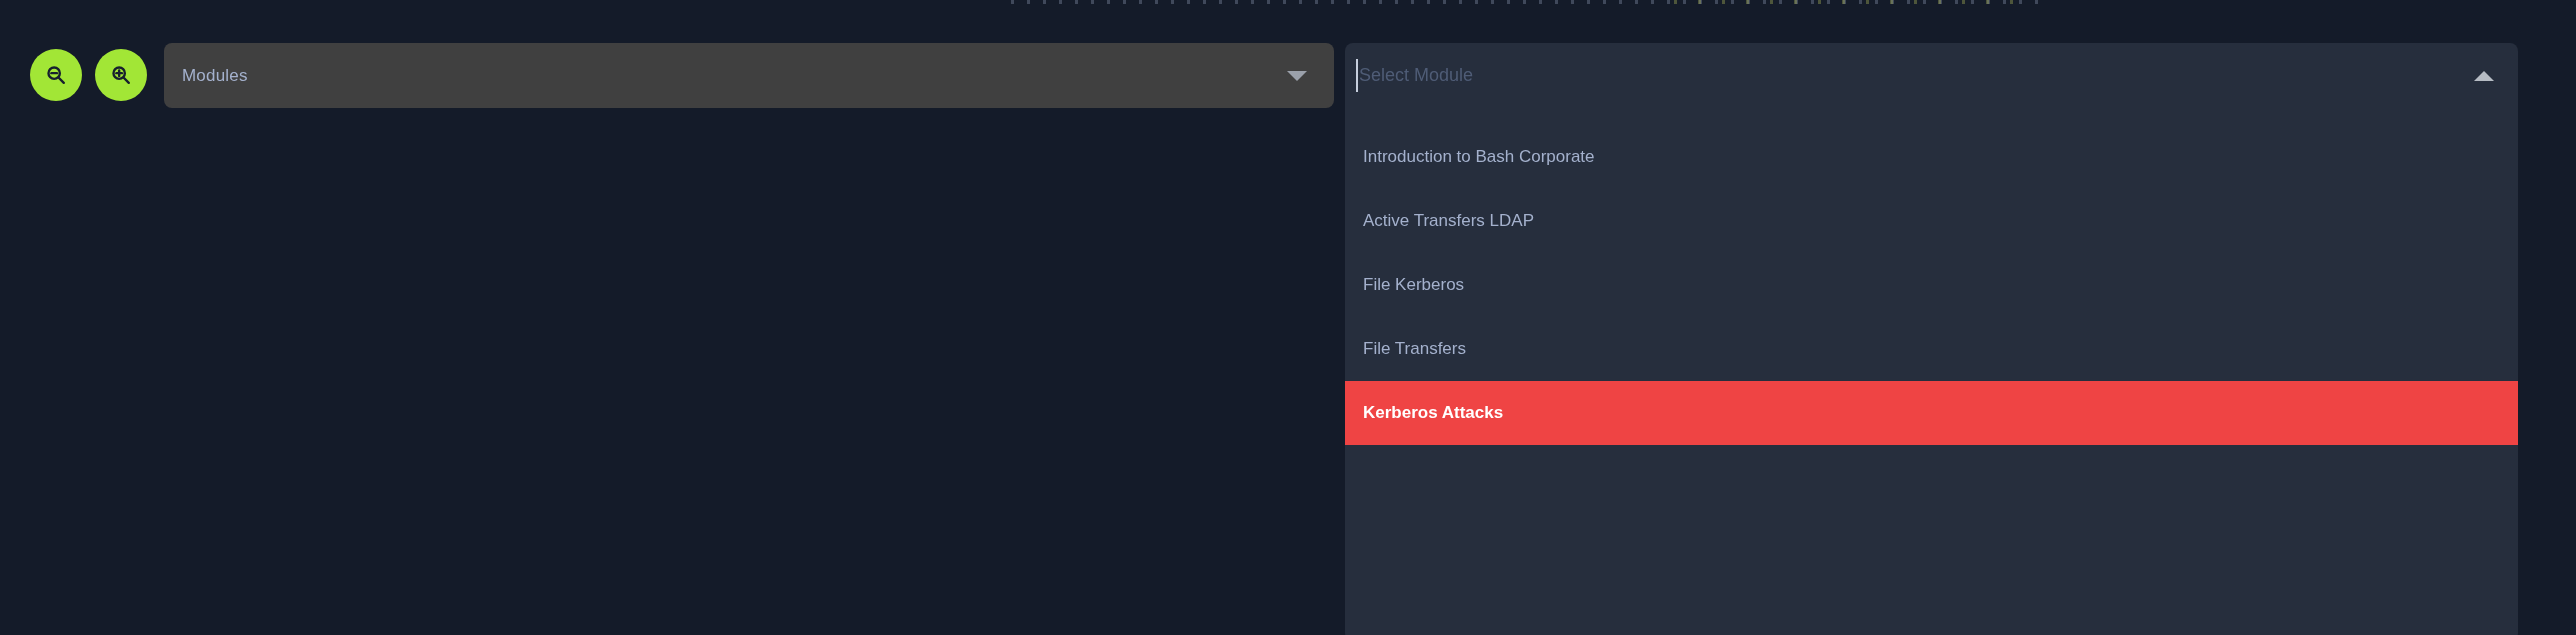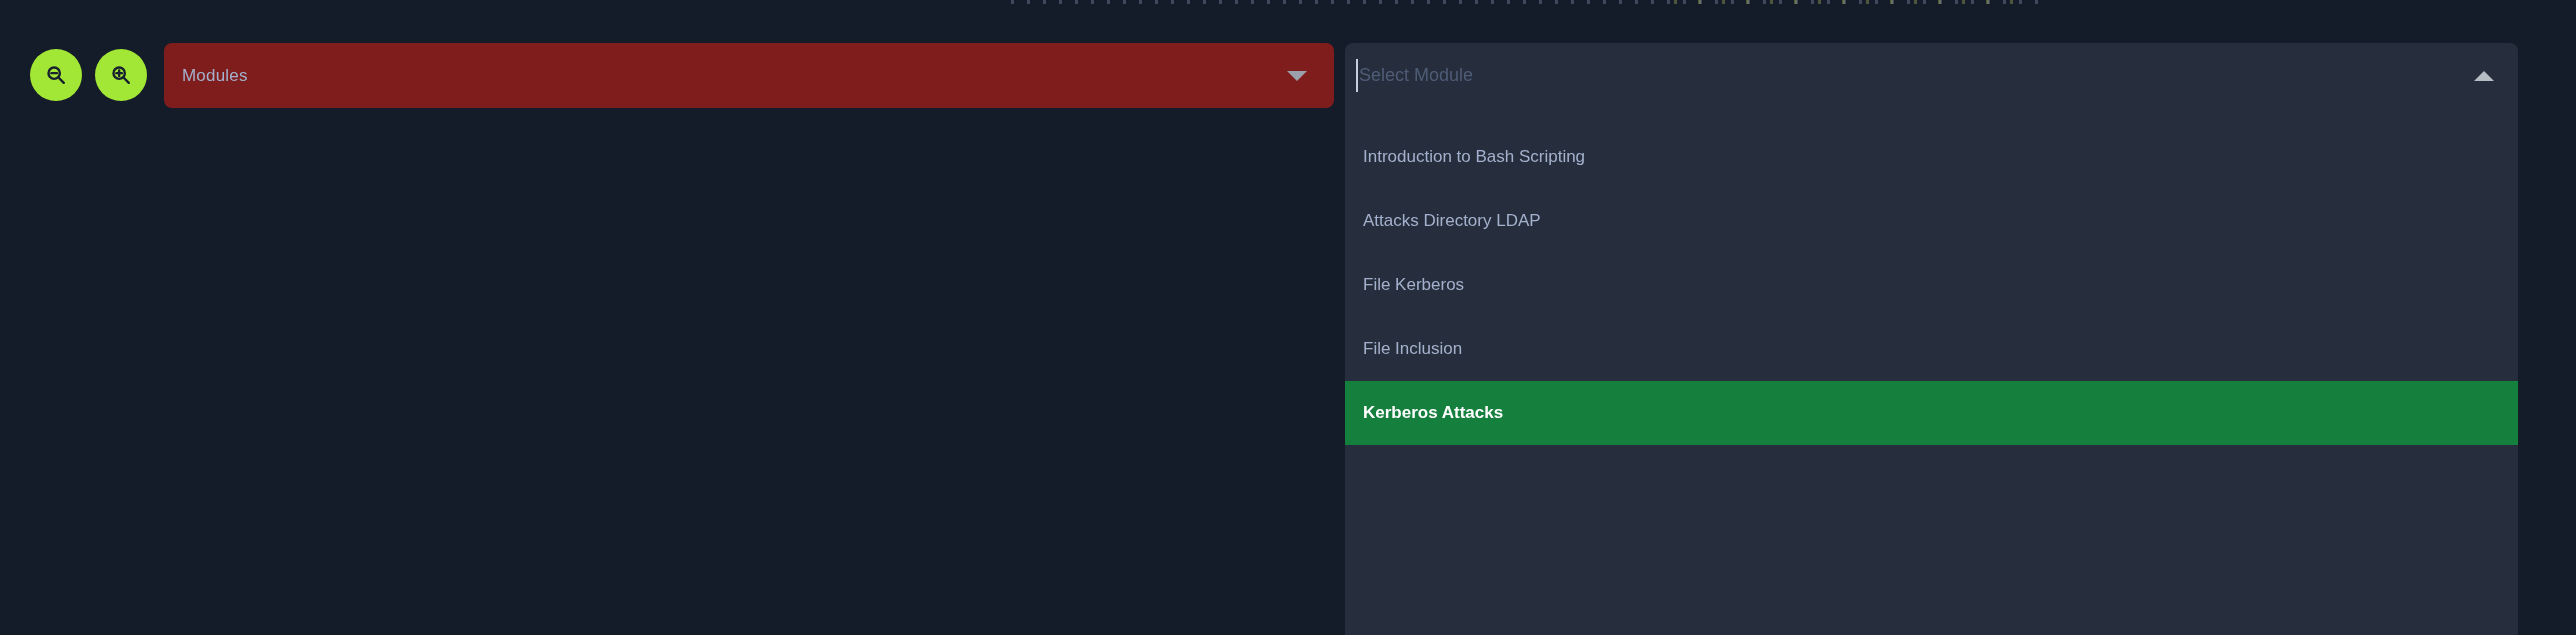--- a/index.html
+++ b/index.html
@@ -39,21 +39,21 @@
     cursor: pointer;
   }
   .zoom-btn svg { width: 22px; height: 22px; display: block; }
   #zoom-out-btn { left: 30px; }
   #zoom-in-btn  { left: 95px; }
 
   
   .modules-dropdown {
     position: absolute;
     left: 164px; top: 43px; width: 1170px; height: 65px;
-    background: #7f1d1d;
+    background: #404040;
     border-radius: 8px;
     display: flex; align-items: center;
     padding: 0 27px 0 18px;
     cursor: pointer;
   }
   .modules-dropdown .dd-label {
     color: #a4b1cd; font-size: 17px; letter-spacing: 0.2px;
     flex: 1 1 auto;
   }
   .caret-down {
@@ -107,21 +107,21 @@
   }
   .option-item {
     height: 64px;
     display: flex; align-items: center;
     padding: 0 18px;
     color: #a4b1cd;
     font-size: 17px;
     cursor: pointer;
   }
   .option-item.highlighted {
-    background: #15803d;
+    background: #ef4444;
     color: #ffffff;
     font-weight: bold;
   }
 </style>
 </head>
 <body>
 
 <div id="stage">
 
   <div class="clipped-strip"></div>
@@ -155,23 +155,23 @@
 
   <div class="select-panel">
 
     <div class="select-search-row">
       <span class="text-caret"></span>
       <input type="text" placeholder="Select Module" style="">
       <span class="caret-up"></span>
     </div>
 
     <ul class="option-list">
-      <li class="option-item">Introduction to Bash Scripting</li>
-      <li class="option-item">Attacks Directory LDAP</li>
+      <li class="option-item">Introduction to Bash Corporate</li>
+      <li class="option-item">Active Transfers LDAP</li>
       <li class="option-item">File Kerberos</li>
-      <li class="option-item">File Inclusion</li>
+      <li class="option-item">File Transfers</li>
       <li class="option-item highlighted">Kerberos Attacks</li>
     </ul>
 
   </div>
 
 </div>
 
 
 </body></html>

